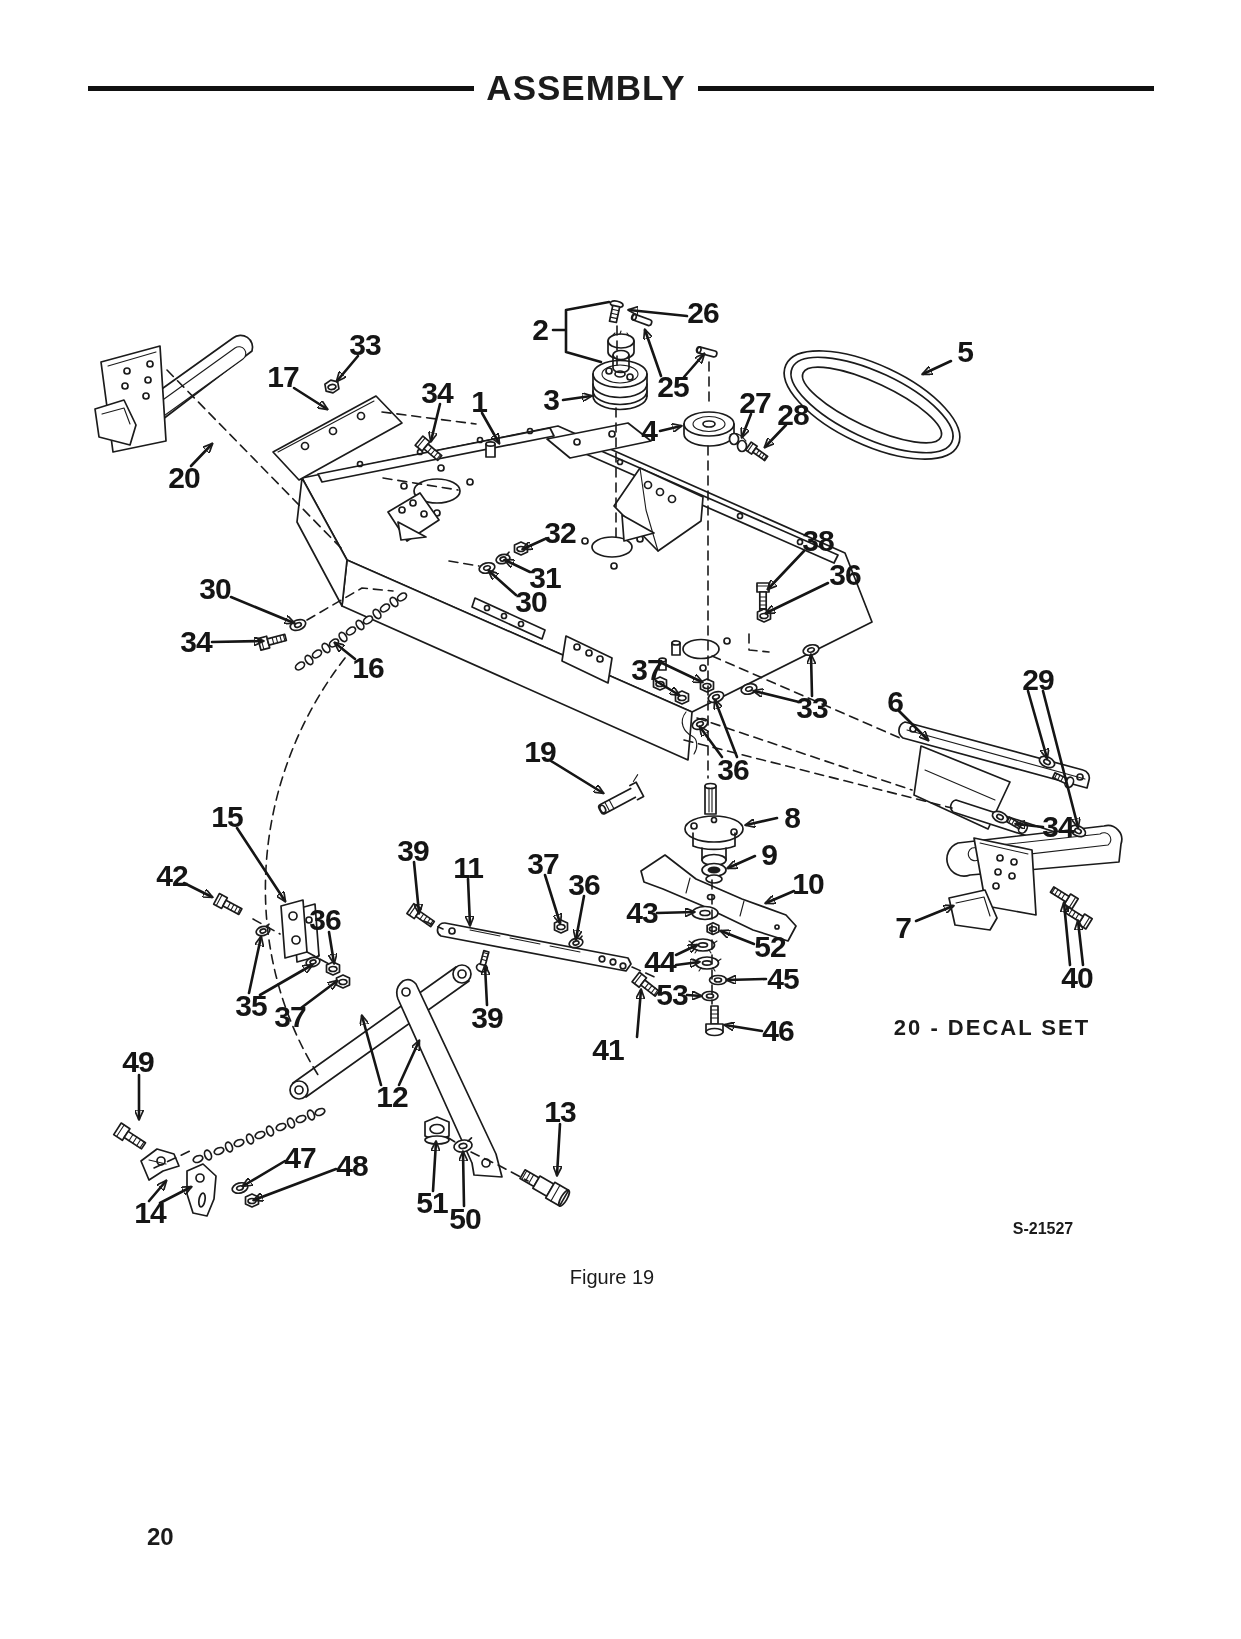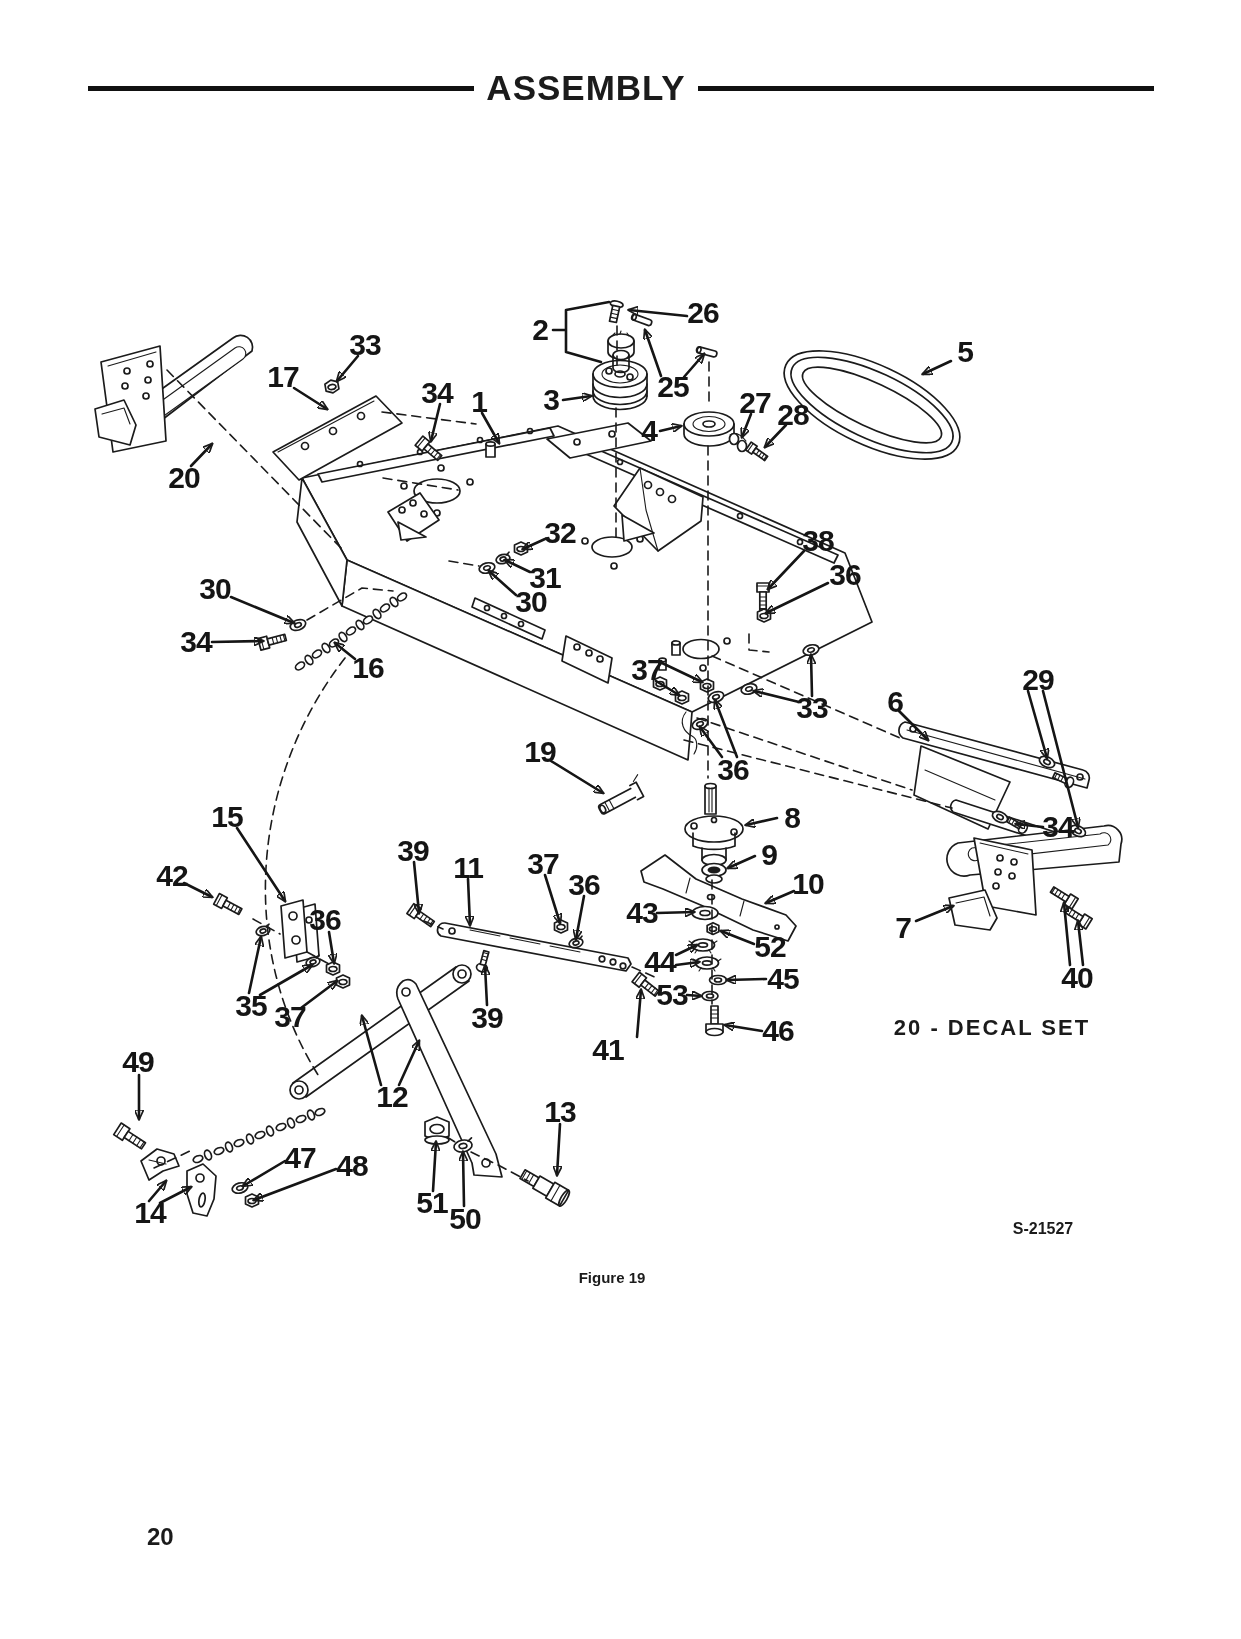--- a/index.html
+++ b/index.html
@@ -15,21 +15,21 @@
   
   svg.art{position:absolute;left:0;top:0;}
   #labels{position:absolute;left:0;top:0;width:1241px;height:1639px;pointer-events:none;}
   .plab{position:absolute;transform:translate(-50%,-50%);font-size:30px;font-weight:bold;
         letter-spacing:-1px;color:#151515;white-space:nowrap;}
   .decal{position:absolute;left:992px;top:1028px;transform:translate(-50%,-50%);
          font-size:22px;font-weight:bold;letter-spacing:2px;white-space:nowrap;}
   .snum{position:absolute;left:1043px;top:1229px;transform:translate(-50%,-50%);
         font-size:16px;font-weight:bold;white-space:nowrap;}
   .figcap{position:absolute;left:612px;top:1277px;transform:translate(-50%,-50%);
-          font-size:15px;font-weight:bold;white-space:nowrap;}
+          font-size:20px;font-weight:normal;white-space:nowrap;}
   .subtitle{position:absolute;left:606px;top:1344px;transform:translate(-50%,-50%);
             font-size:32px;font-weight:bold;letter-spacing:0.5px;white-space:nowrap;}
   .pgnum{position:absolute;left:99px;top:1537px;transform:translate(0,-50%);
          font-size:24px;font-weight:bold;margin-left:48px;}
   
   .art *{vector-effect:non-scaling-stroke;}
   .art path,.art rect,.art ellipse,.art circle,.art line,.art polyline,.art polygon
        {stroke:#1b1b1b;fill:none;stroke-width:1.7;stroke-linejoin:round;stroke-linecap:round;}
   .art .fw{fill:#ffffff;}
   .art .fd{fill:#1b1b1b;stroke:none;}

